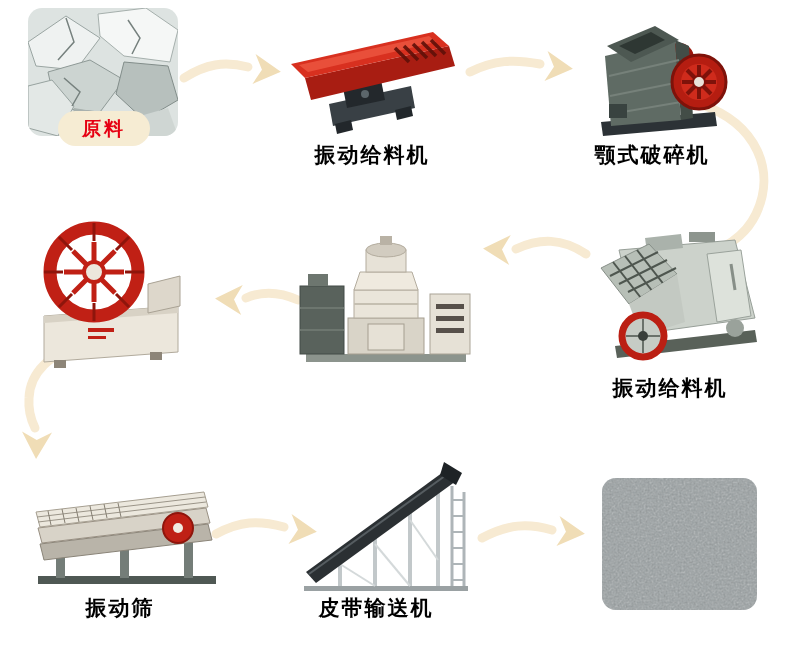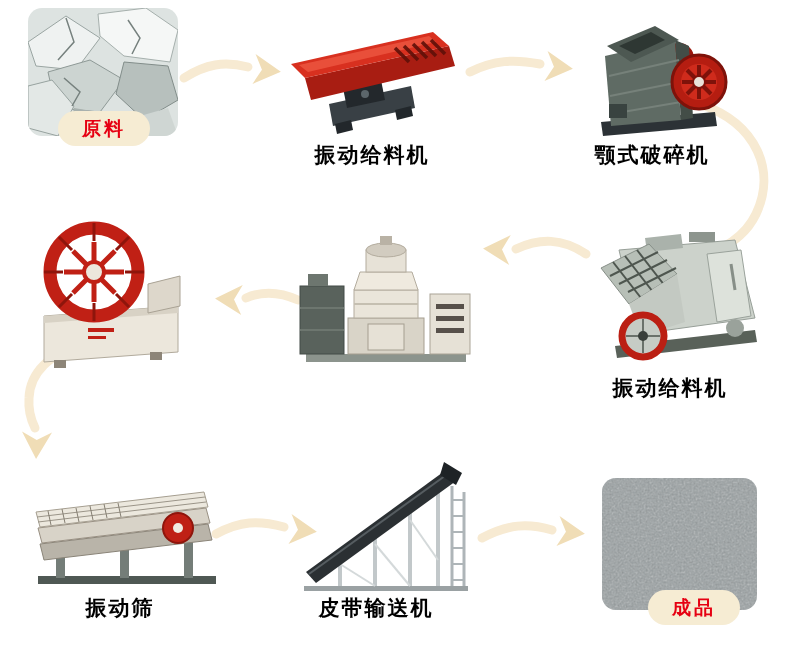--- a/index.html
+++ b/index.html
@@ -251,15 +251,14 @@
       <defs>
         <filter id="gravel-noise">
           <feTurbulence type="fractalNoise" baseFrequency="0.5" numOctaves="3" seed="11"></feTurbulence>
           <feColorMatrix type="saturate" values="0"></feColorMatrix>
         </filter>
       </defs>
       <rect width="155" height="132" fill="#99a0a2"></rect>
       <rect width="155" height="132" filter="url(#gravel-noise)" opacity="0.55"></rect>
     </svg>
   </div>
-  <div class="badge" style="left:648px;top:590px">成品</div>
 
 </div>
 
 </body></html>

